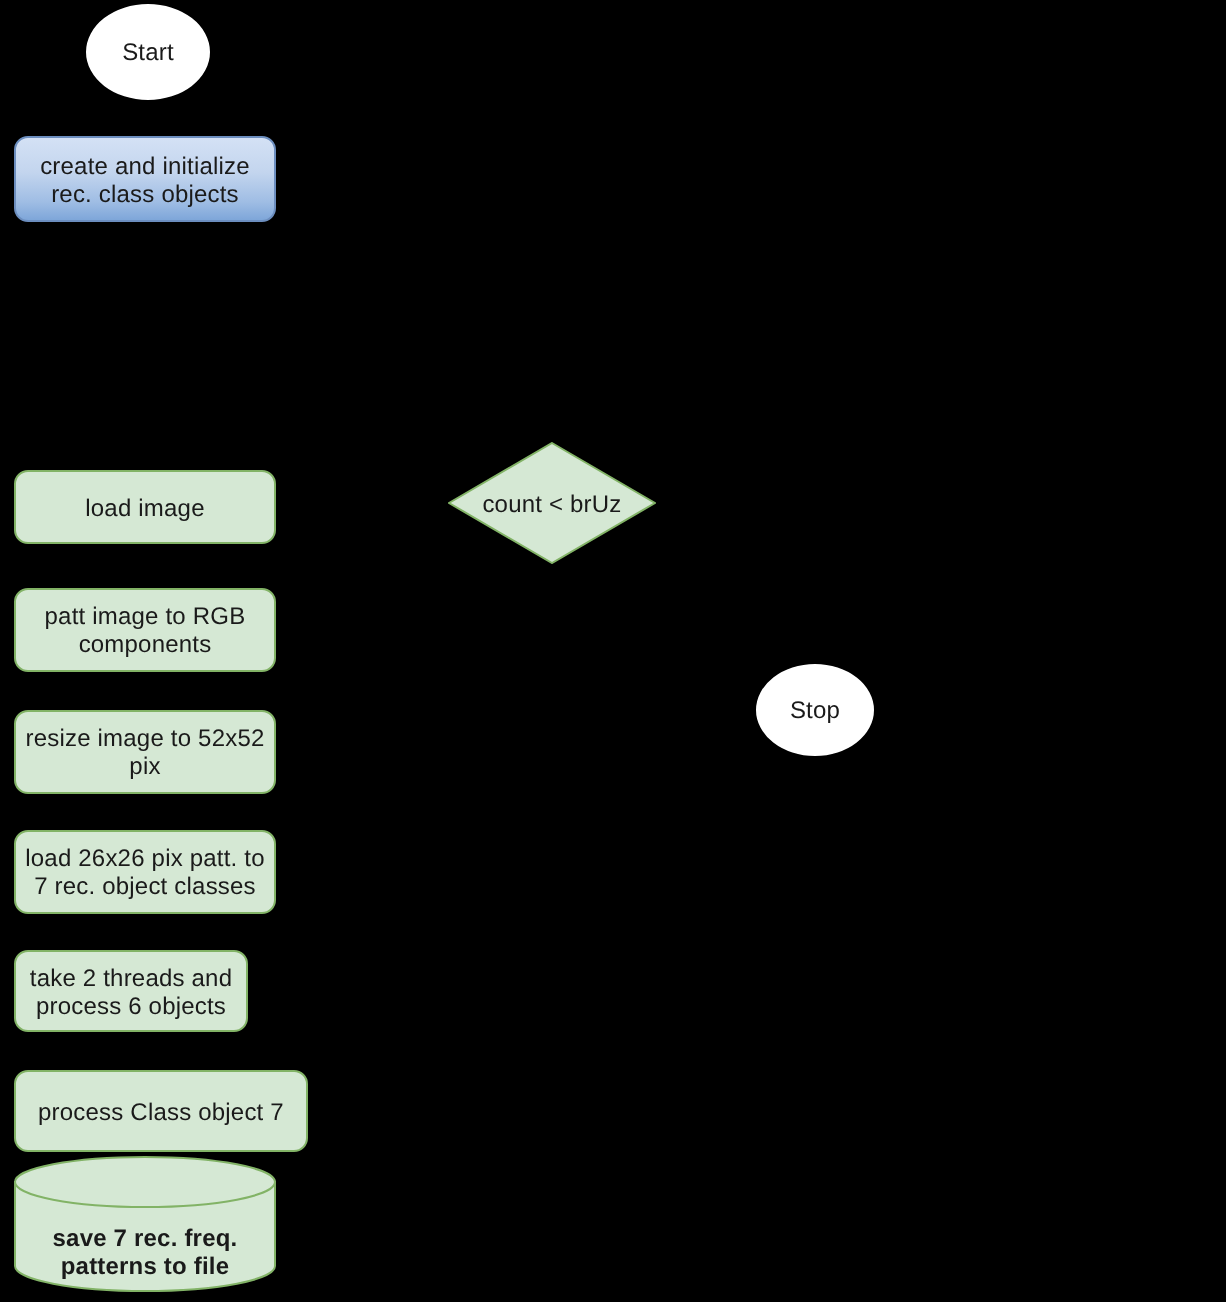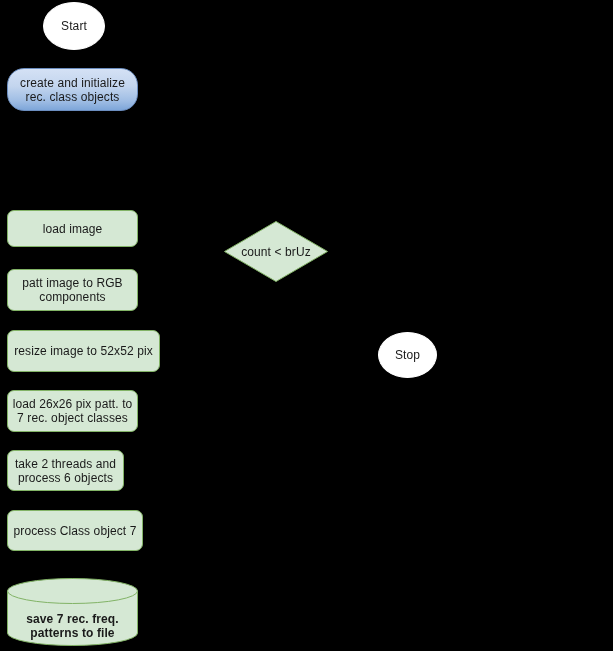--- a/index.html
+++ b/index.html
@@ -45,27 +45,28 @@
     background: #ffffff;
     border: 1px solid #ffffff;
     border-radius: 50%;
   }
 
   
   .process {
     background: #d5e8d4;
     border: 1px solid #82b366;
     border-radius: 7px;
+    margin-top: 25px;
   }
 
   
   .process-blue {
     background: linear-gradient(to bottom, #d4e1f5 0%, #c3d5ee 42%, #9fbde4 78%, #7ea6d9 100%);
     border: 1px solid #6c8ebf;
-    border-radius: 17px;
+    border-radius: 7px;
   }
 
   
   .hexagon {
     background: transparent;
     border: 0;
   }
   .hexagon .shape,
   .diamond .shape,
   .cylinder .shape {
@@ -110,33 +111,33 @@
 
 
   <div class="node process" style="left:7px; top:210px; width:131px; height:37px;">
     <span class="label">load image</span>
   </div>
 
   <div class="node process" style="left:7px; top:269px; width:131px; height:42px;">
     <span class="label">patt image to RGB components</span>
   </div>
 
-  <div class="node process" style="left:7px; top:330px; width:153px; height:42px;">
+  <div class="node process" style="left:7px; top:330px; width:131px; height:42px;">
     <span class="label">resize image to 52x52 pix</span>
   </div>
 
   <div class="node process" style="left:7px; top:390px; width:131px; height:42px;">
     <span class="label">load 26x26 pix patt. to 7 rec. object classes</span>
   </div>
 
   <div class="node process" style="left:7px; top:450px; width:117px; height:41px;">
     <span class="label">take 2 threads and process 6 objects</span>
   </div>
 
-  <div class="node process" style="left:7px; top:510px; width:136px; height:41px;justify-content:center;">
+  <div class="node process" style="left:7px; top:510px; width:147px; height:41px;justify-content:center;">
     <span class="label">process Class object 7</span>
   </div>
 
   <div class="node cylinder" style="left:7px; top:578px; width:131px; height:68px;">
     <svg class="shape" viewBox="0 0 131 68" preserveAspectRatio="none">
       <path d="M0.5,13 L0.5,55 A65,12.5 0 0 0 130.5,55 L130.5,13 Z" fill="#d5e8d4" stroke="#82b366" stroke-width="1"></path>
       <ellipse cx="65.5" cy="13" rx="65" ry="12.5" fill="#d5e8d4" stroke="#82b366" stroke-width="1"></ellipse>
     </svg>
     <span class="label">save 7 rec. freq. patterns to file</span>
   </div>

